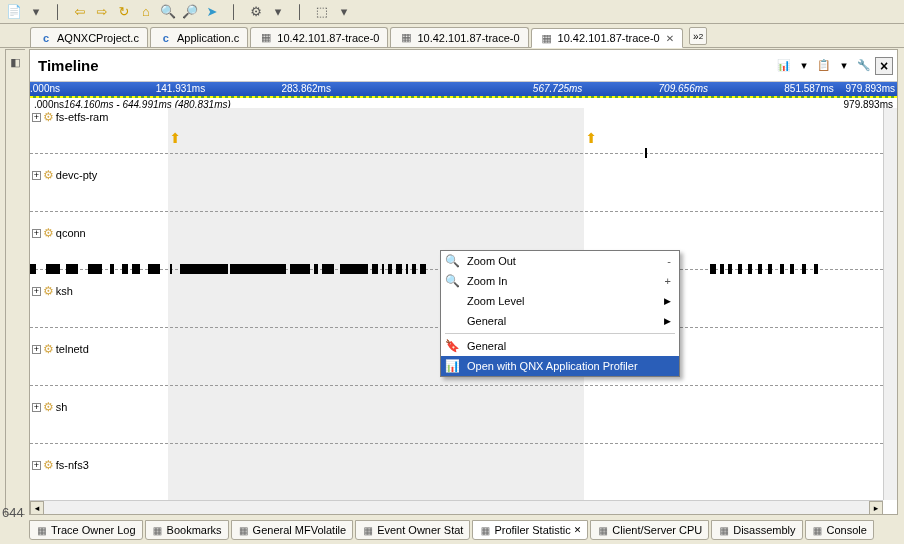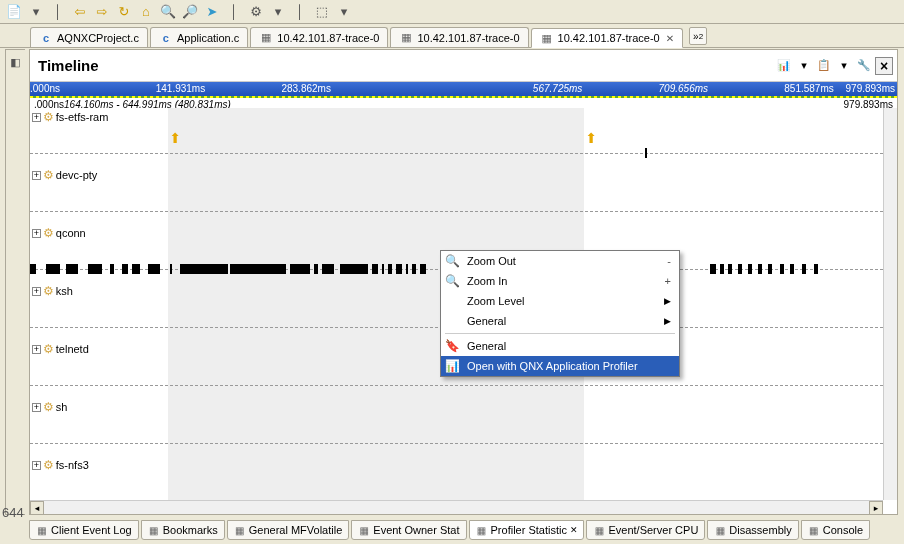--- a/index.html
+++ b/index.html
@@ -561,42 +561,42 @@
     </div>
     <div class="menu-item selected">
       <span class="menu-icon">📊</span>
       <span>Open with QNX Application Profiler</span>
     </div>
   </div>
 
 <div class="bottom-tabs" id="bottom-tabs">
     <div class="btab">
       <span class="btab-ic">▦</span>
-      <span>Client Event Log</span>
+      <span>Trace Owner Log</span>
     </div>
     <div class="btab">
       <span class="btab-ic">▦</span>
       <span>Bookmarks</span>
     </div>
     <div class="btab">
       <span class="btab-ic">▦</span>
       <span>General MFVolatile</span>
     </div>
     <div class="btab">
       <span class="btab-ic">▦</span>
       <span>Event Owner Stat</span>
     </div>
     <div class="btab active">
       <span class="btab-ic">▦</span>
       <span>Profiler Statistic</span>
       <span style="font-size: 9px;"> ✕</span>
     </div>
     <div class="btab">
       <span class="btab-ic">▦</span>
-      <span>Event/Server CPU</span>
+      <span>Client/Server CPU</span>
     </div>
     <div class="btab">
       <span class="btab-ic">▦</span>
       <span>Disassembly</span>
     </div>
     <div class="btab">
       <span class="btab-ic">▦</span>
       <span>Console</span>
     </div>
   </div>

